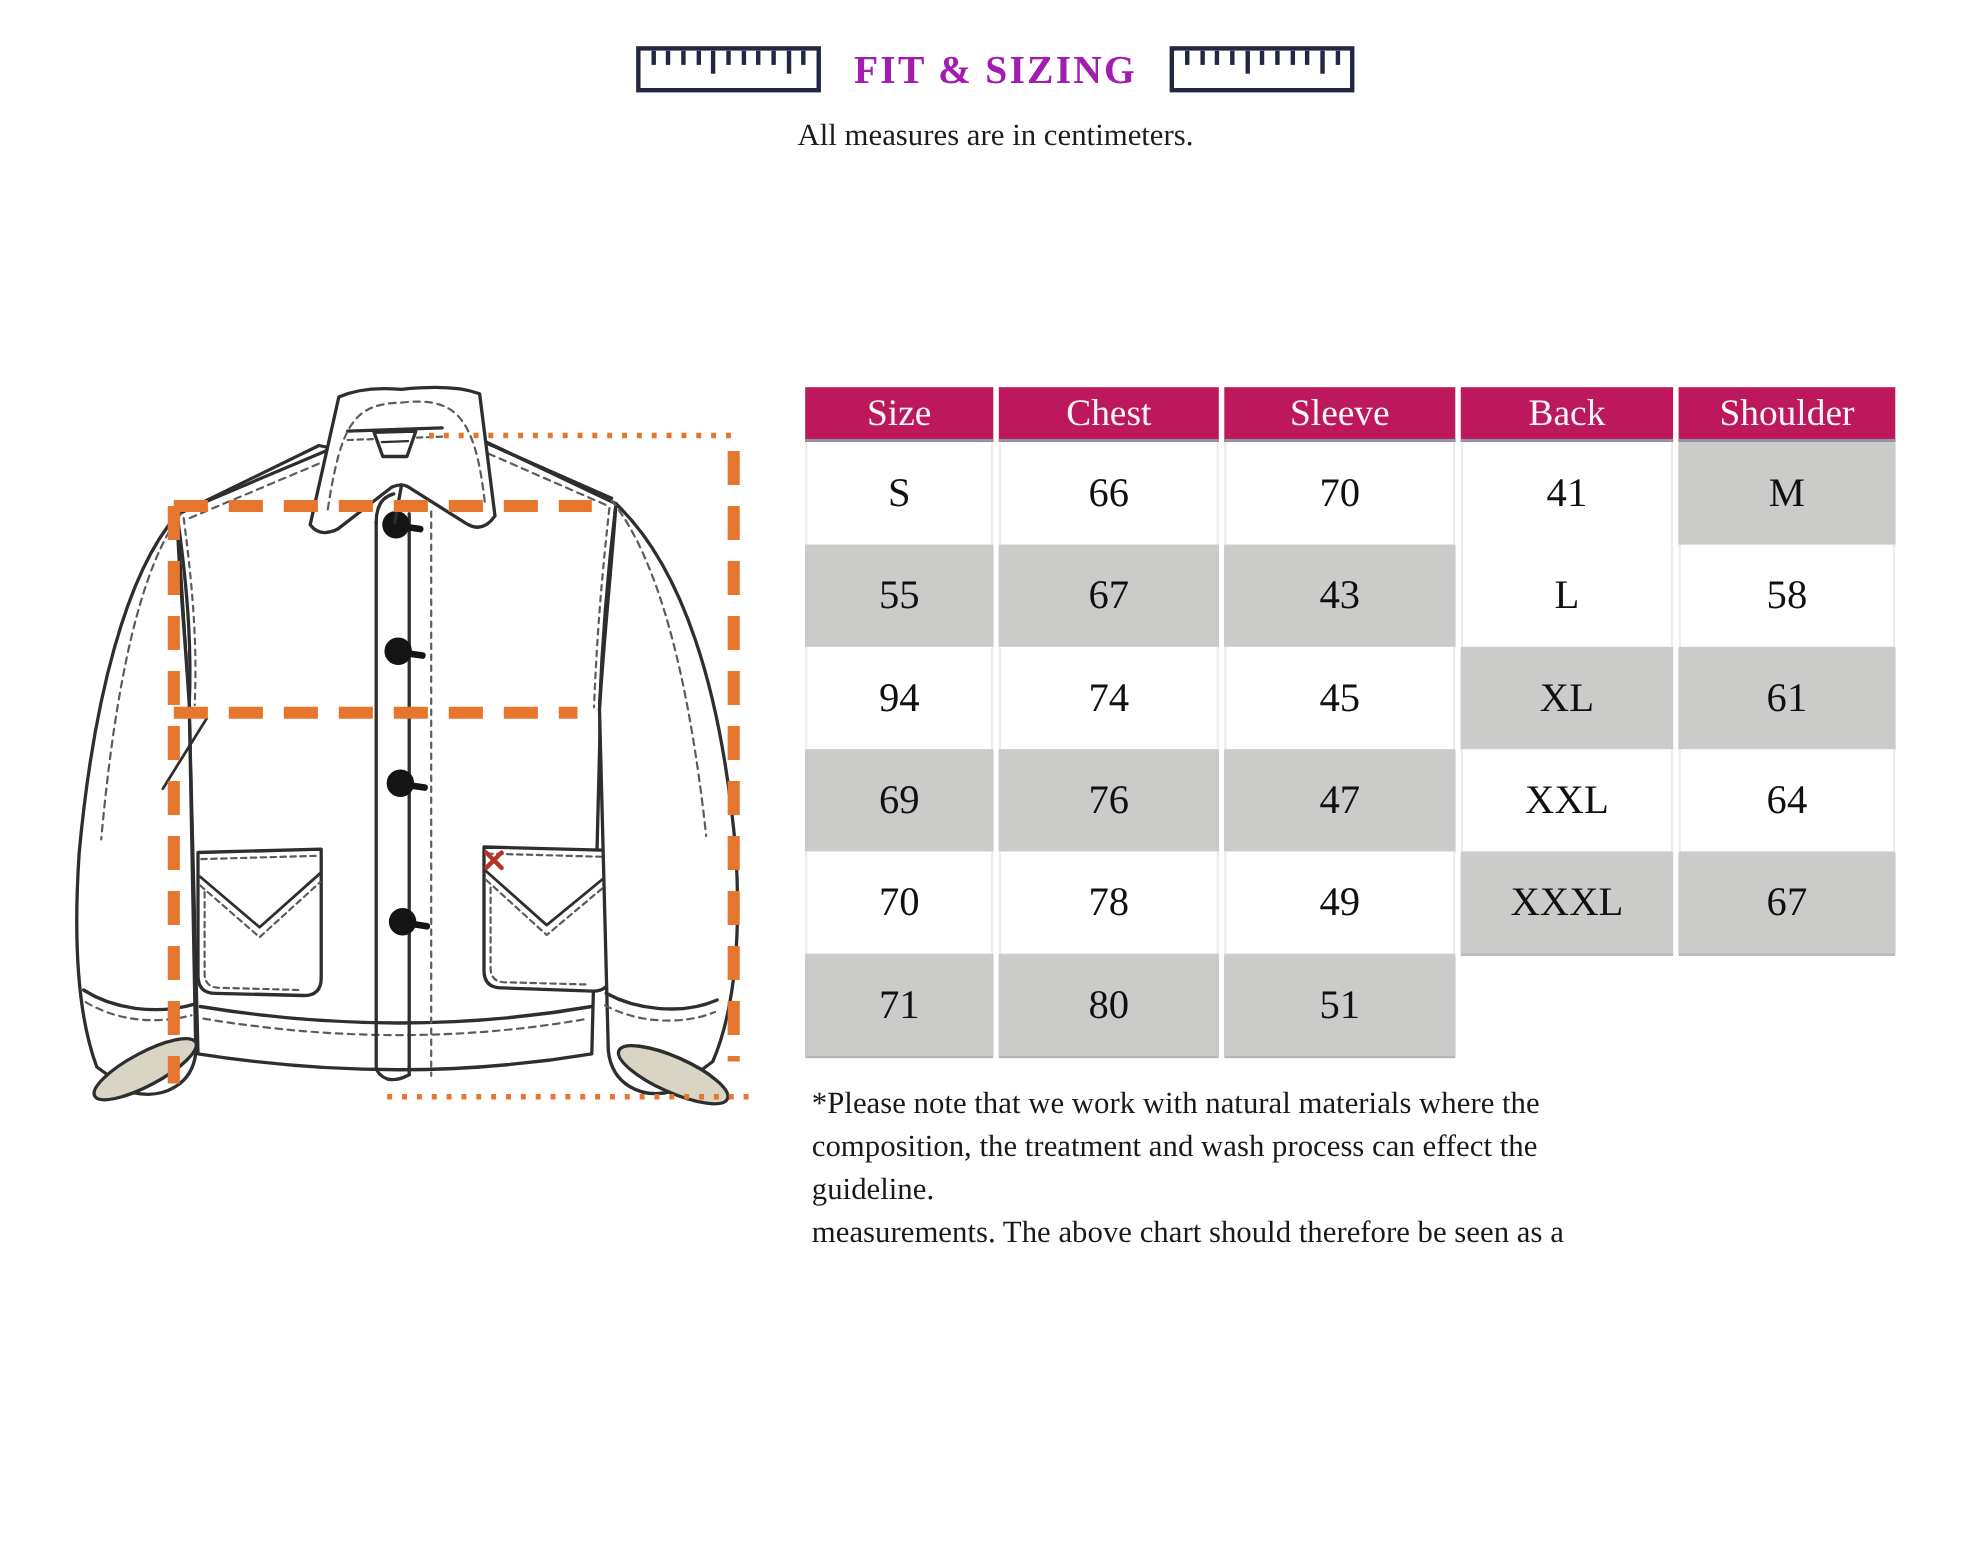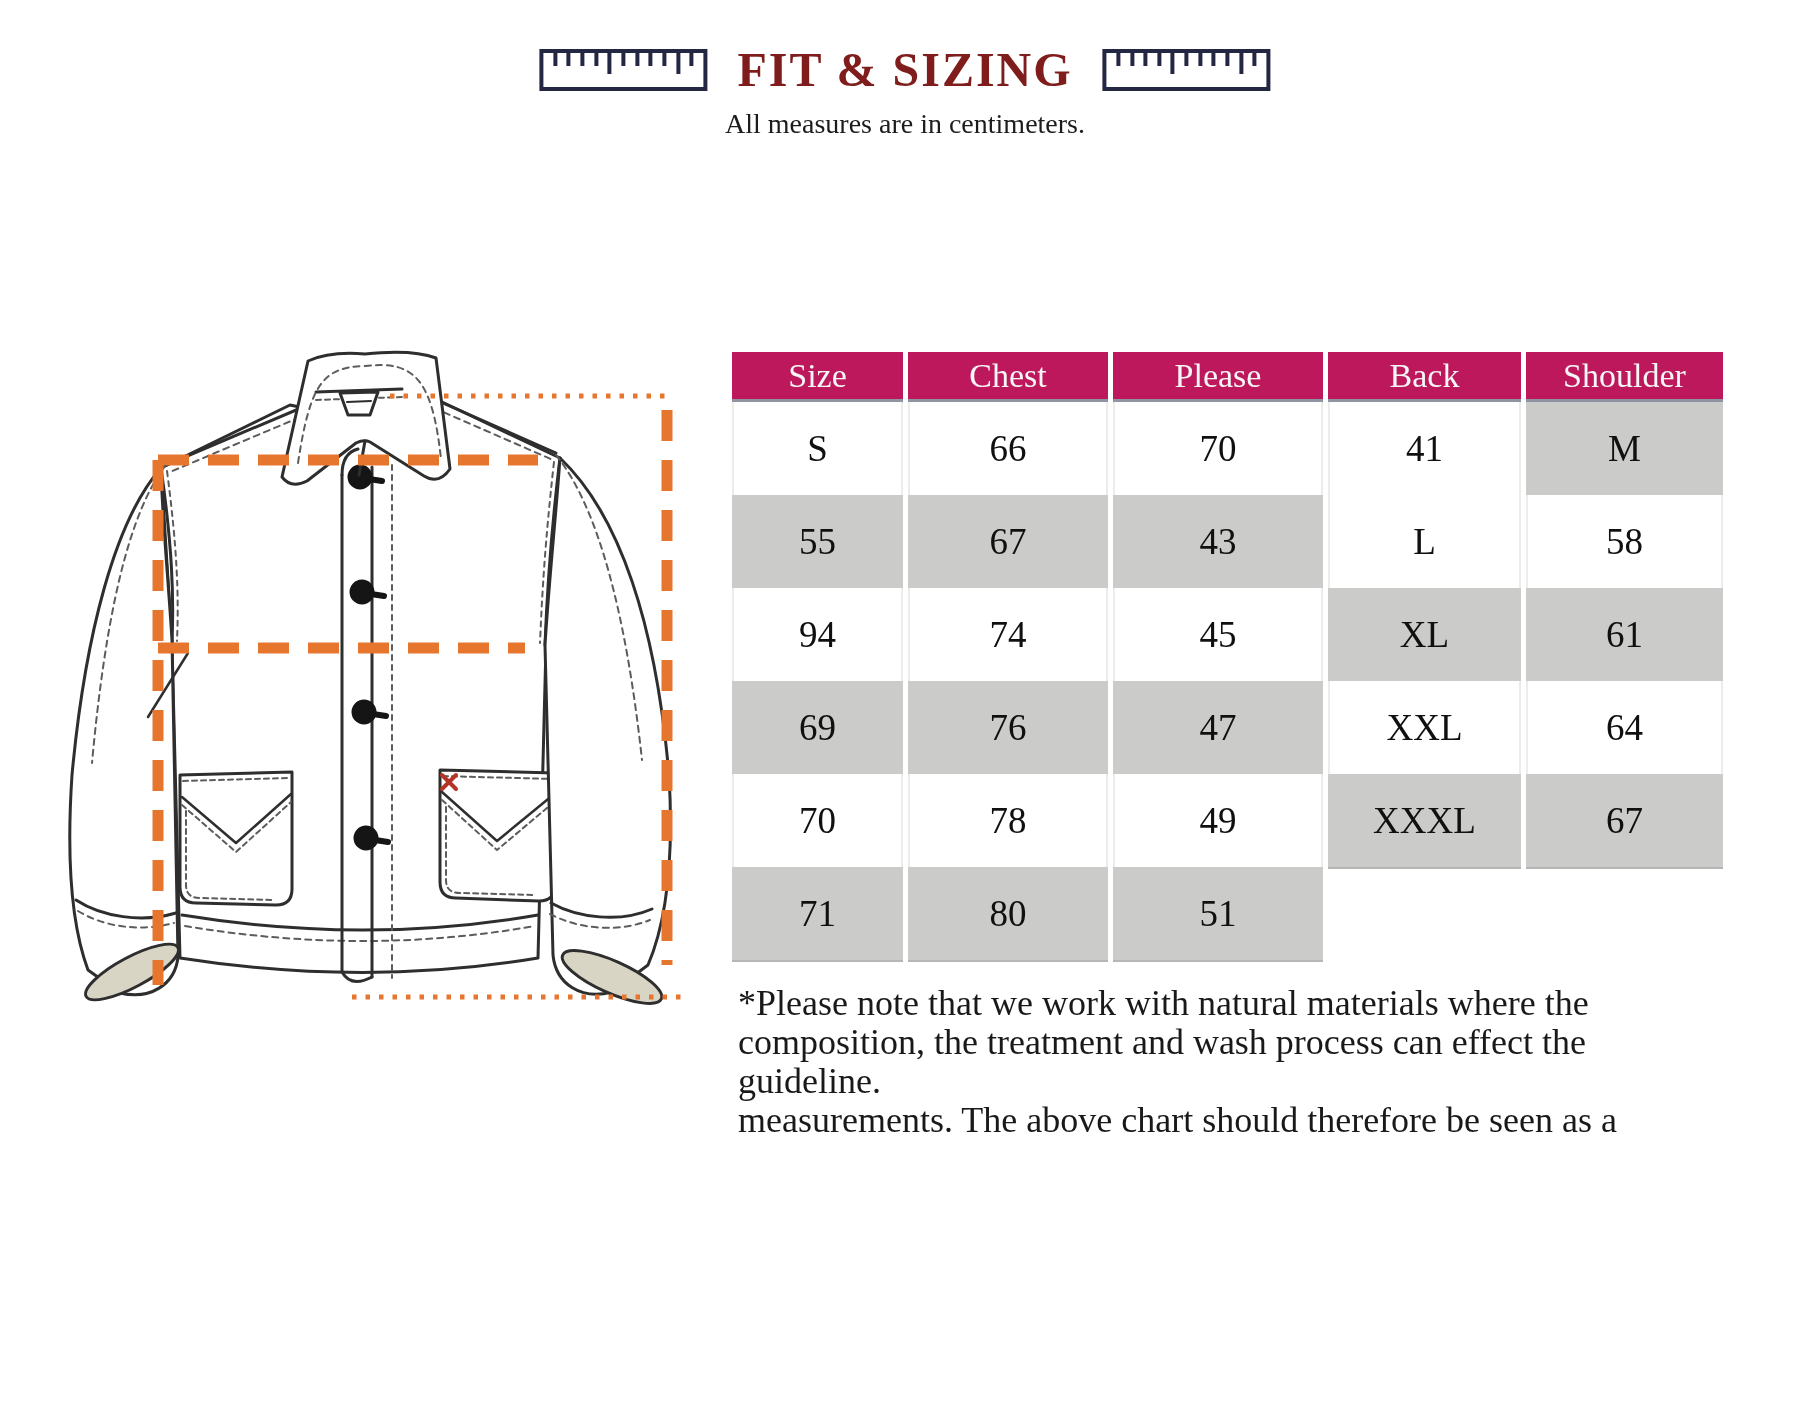--- a/index.html
+++ b/index.html
@@ -3,40 +3,40 @@
 <meta charset="utf-8">
 <style>
   html,body{margin:0;padding:0;background:#ffffff;}
   #canvas{
     position:relative;width:1799px;height:1405px;background:#ffffff;overflow:hidden;
     font-family:"Liberation Serif", serif;color:#161620;
   }
   
   .hdr{position:absolute;top:42px;left:905px;transform:translateX(-50%);
        display:flex;align-items:center;gap:30px;}
-  .title{font-size:48px;font-weight:bold;letter-spacing:2px;color:#7f1d1d;white-space:nowrap;}
+  .title{font-size:36px;font-weight:bold;letter-spacing:2px;color:#a21caf;white-space:nowrap;}
   .ruler{width:160px;height:34px;border:4px solid #232741;background:#fff;
          display:flex;justify-content:space-evenly;align-items:flex-start;}
   .ruler i{display:block;width:4px;height:13px;background:#232741;}
   .ruler i.tall{height:21px;}
   .subtitle{position:absolute;top:108px;left:905px;transform:translateX(-50%);
             font-size:28px;color:#1c1c1c;white-space:nowrap;}
   
   .size-table{position:absolute;left:732px;top:352px;width:991px;
               display:grid;grid-template-columns:171px 200px 210px 193px 197px;
               column-gap:5px;}
   .size-table .th{
     height:47px;line-height:47px;background:#be185d;color:#f6f6f6;
     text-align:center;font-size:34px;border-bottom:3px solid #8f93a2;}
   .size-table .td{
     height:93px;line-height:93px;text-align:center;font-size:37px;color:#101010;background:#ffffff;}
   .size-table .td.alt{background:#cbcbca;box-shadow:0 2px 0 #b6b6b4;}
   .size-table .td.white{box-shadow:inset 2px 0 0 #ececea, inset -2px 0 0 #ececea;}
   
-  .footnote{position:absolute;left:738px;top:984px;font-size:36px;line-height:39px;color:#191919;}
+  .footnote{position:absolute;left:738px;top:984px;font-size:28px;line-height:39px;color:#191919;}
   
   .jacket{position:absolute;left:20px;top:345px;width:690px;height:680px;}
 </style>
 </head>
 <body>
 
 <div id="canvas">
 
   <div class="hdr">
     <div class="ruler">
@@ -162,21 +162,21 @@
       <line x1="138" y1="115" x2="138" y2="640" stroke-width="11" stroke-dasharray="31 19"></line>
       <line x1="647" y1="65" x2="647" y2="620" stroke-width="11" stroke-dasharray="31 19"></line>
       <line x1="370" y1="51" x2="647" y2="51" stroke-width="5" stroke-dasharray="4.5 9"></line>
       <line x1="332" y1="652" x2="666" y2="652" stroke-width="5" stroke-dasharray="4.5 9"></line>
     </g>
   </svg>
 
   <div class="size-table">
     <div class="th">Size</div>
     <div class="th">Chest</div>
-    <div class="th">Please</div>
+    <div class="th">Sleeve</div>
     <div class="th">Back</div>
     <div class="th">Shoulder</div>
 
     <div class="td white">S</div>
     <div class="td white">66</div>
     <div class="td white">70</div>
     <div class="td white">41</div>
 
     <div class="td alt">M</div>
     <div class="td alt">55</div>

